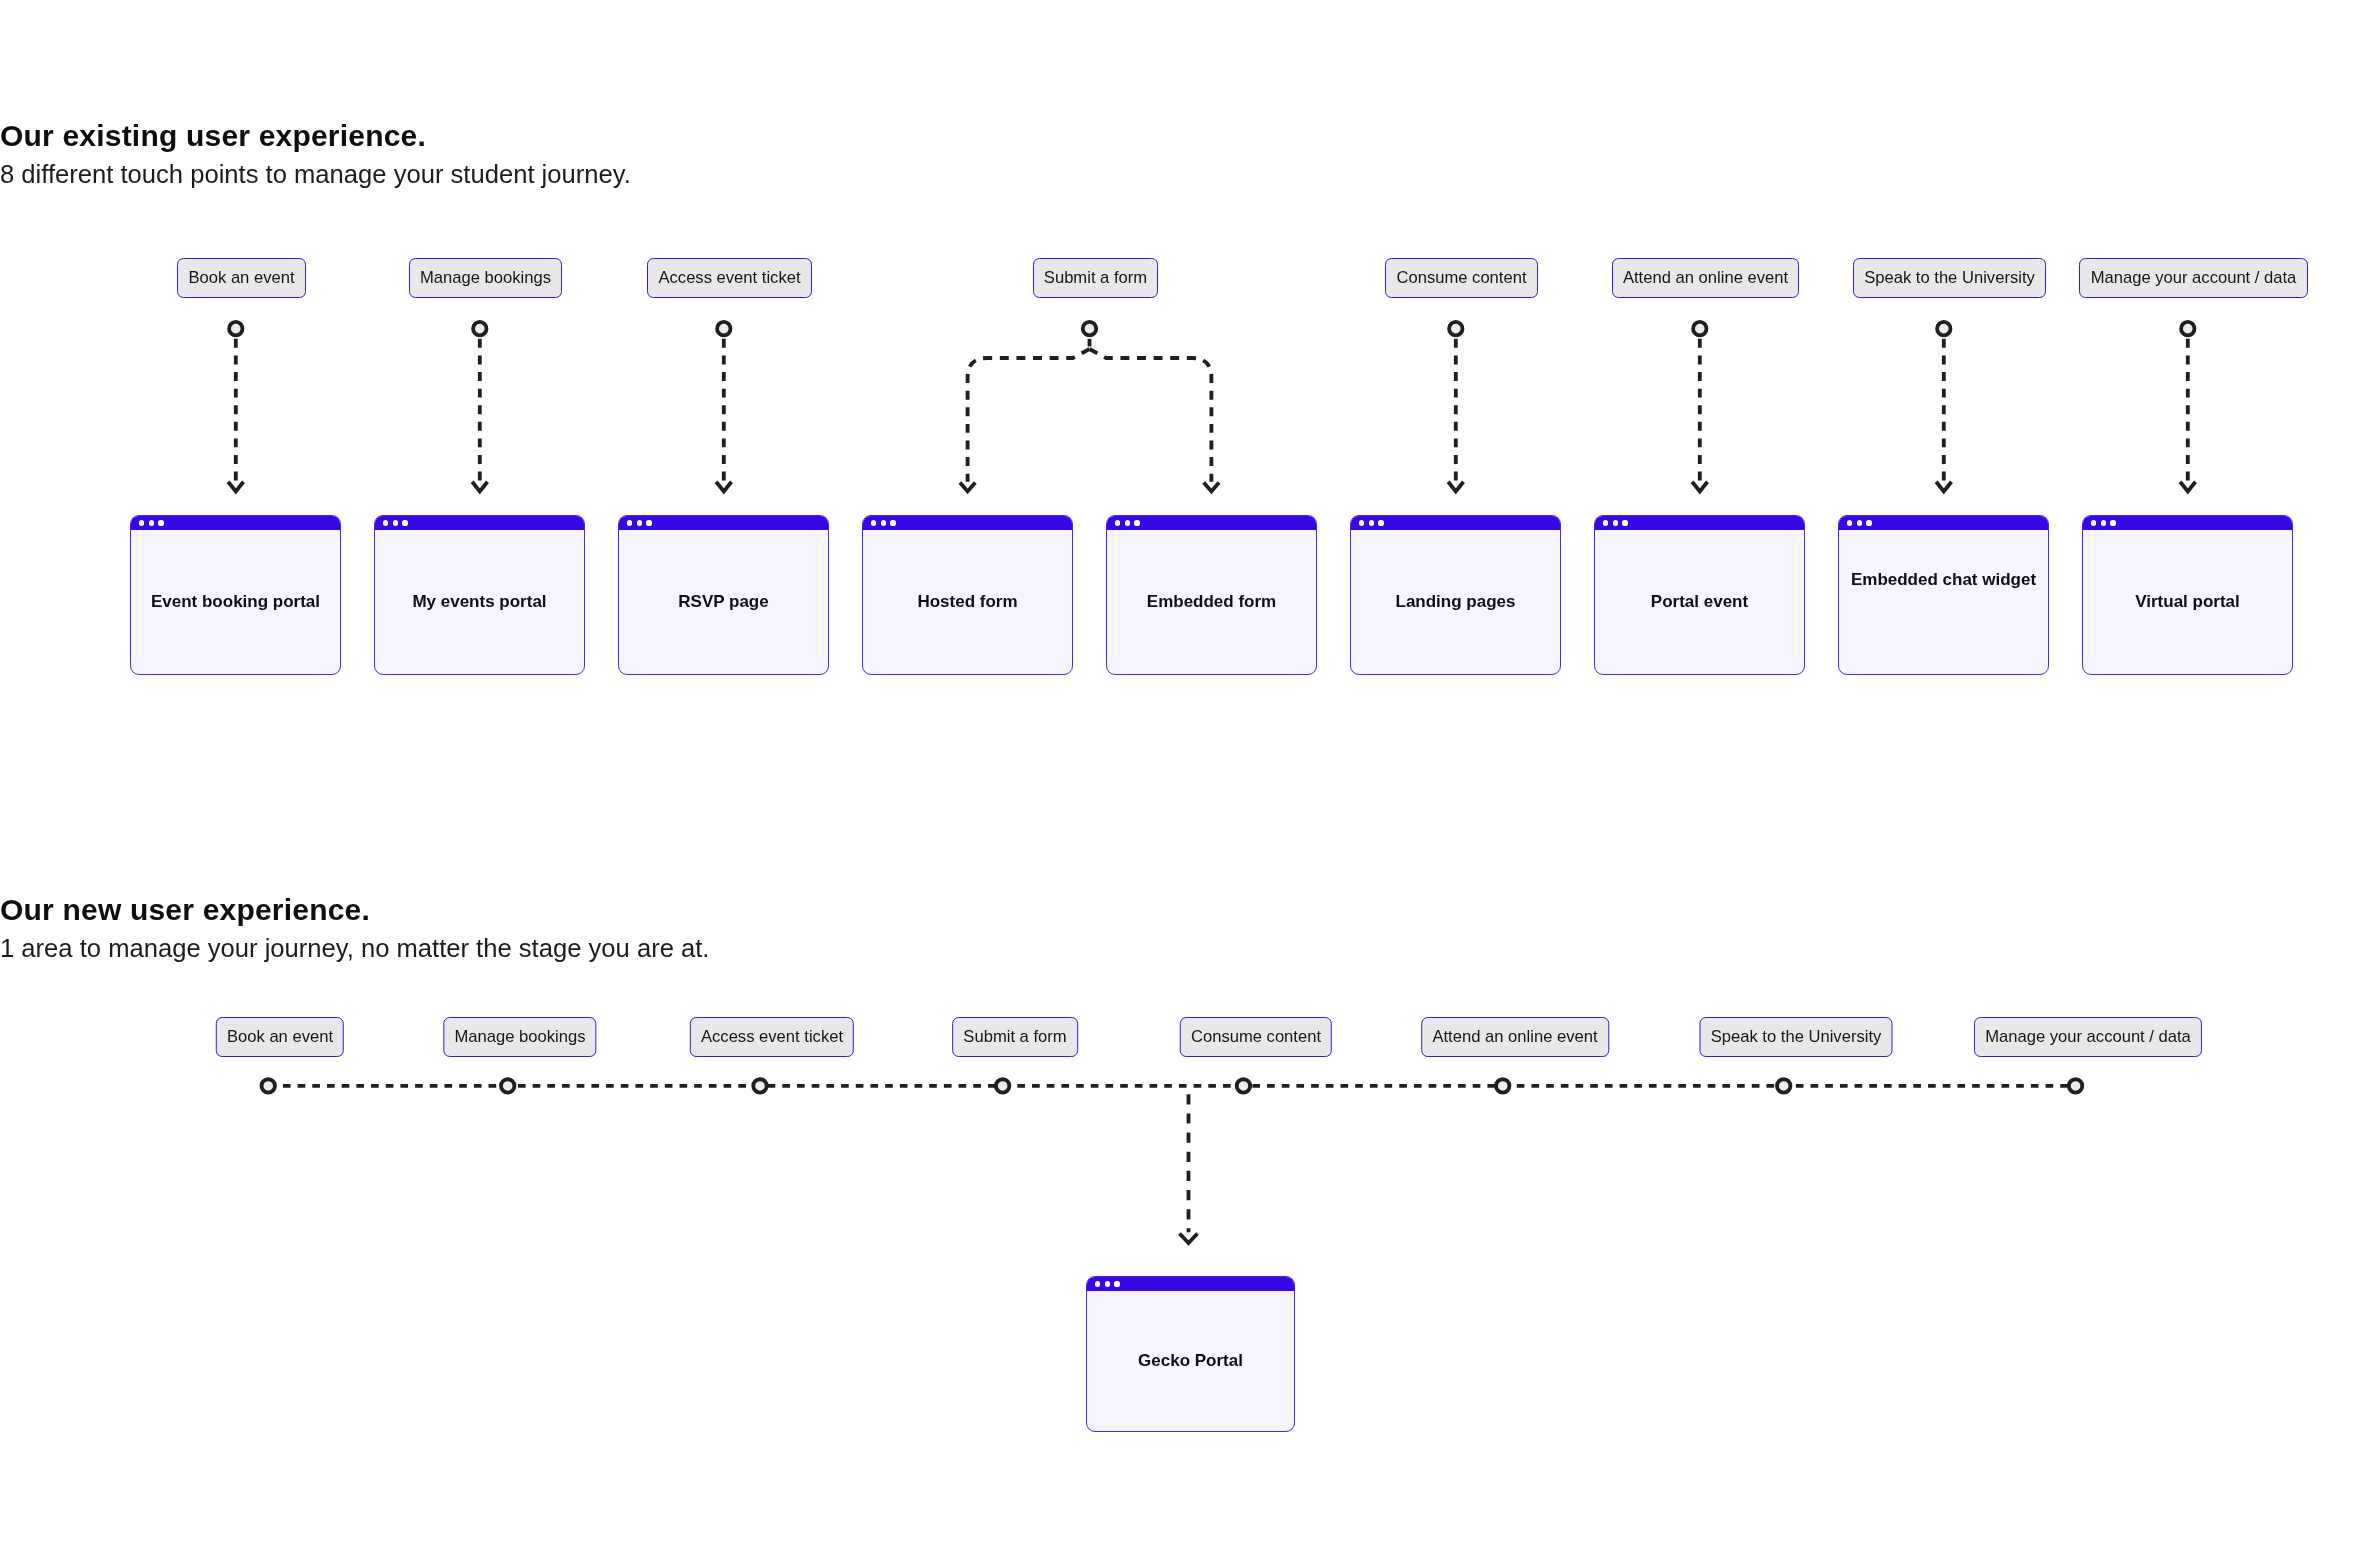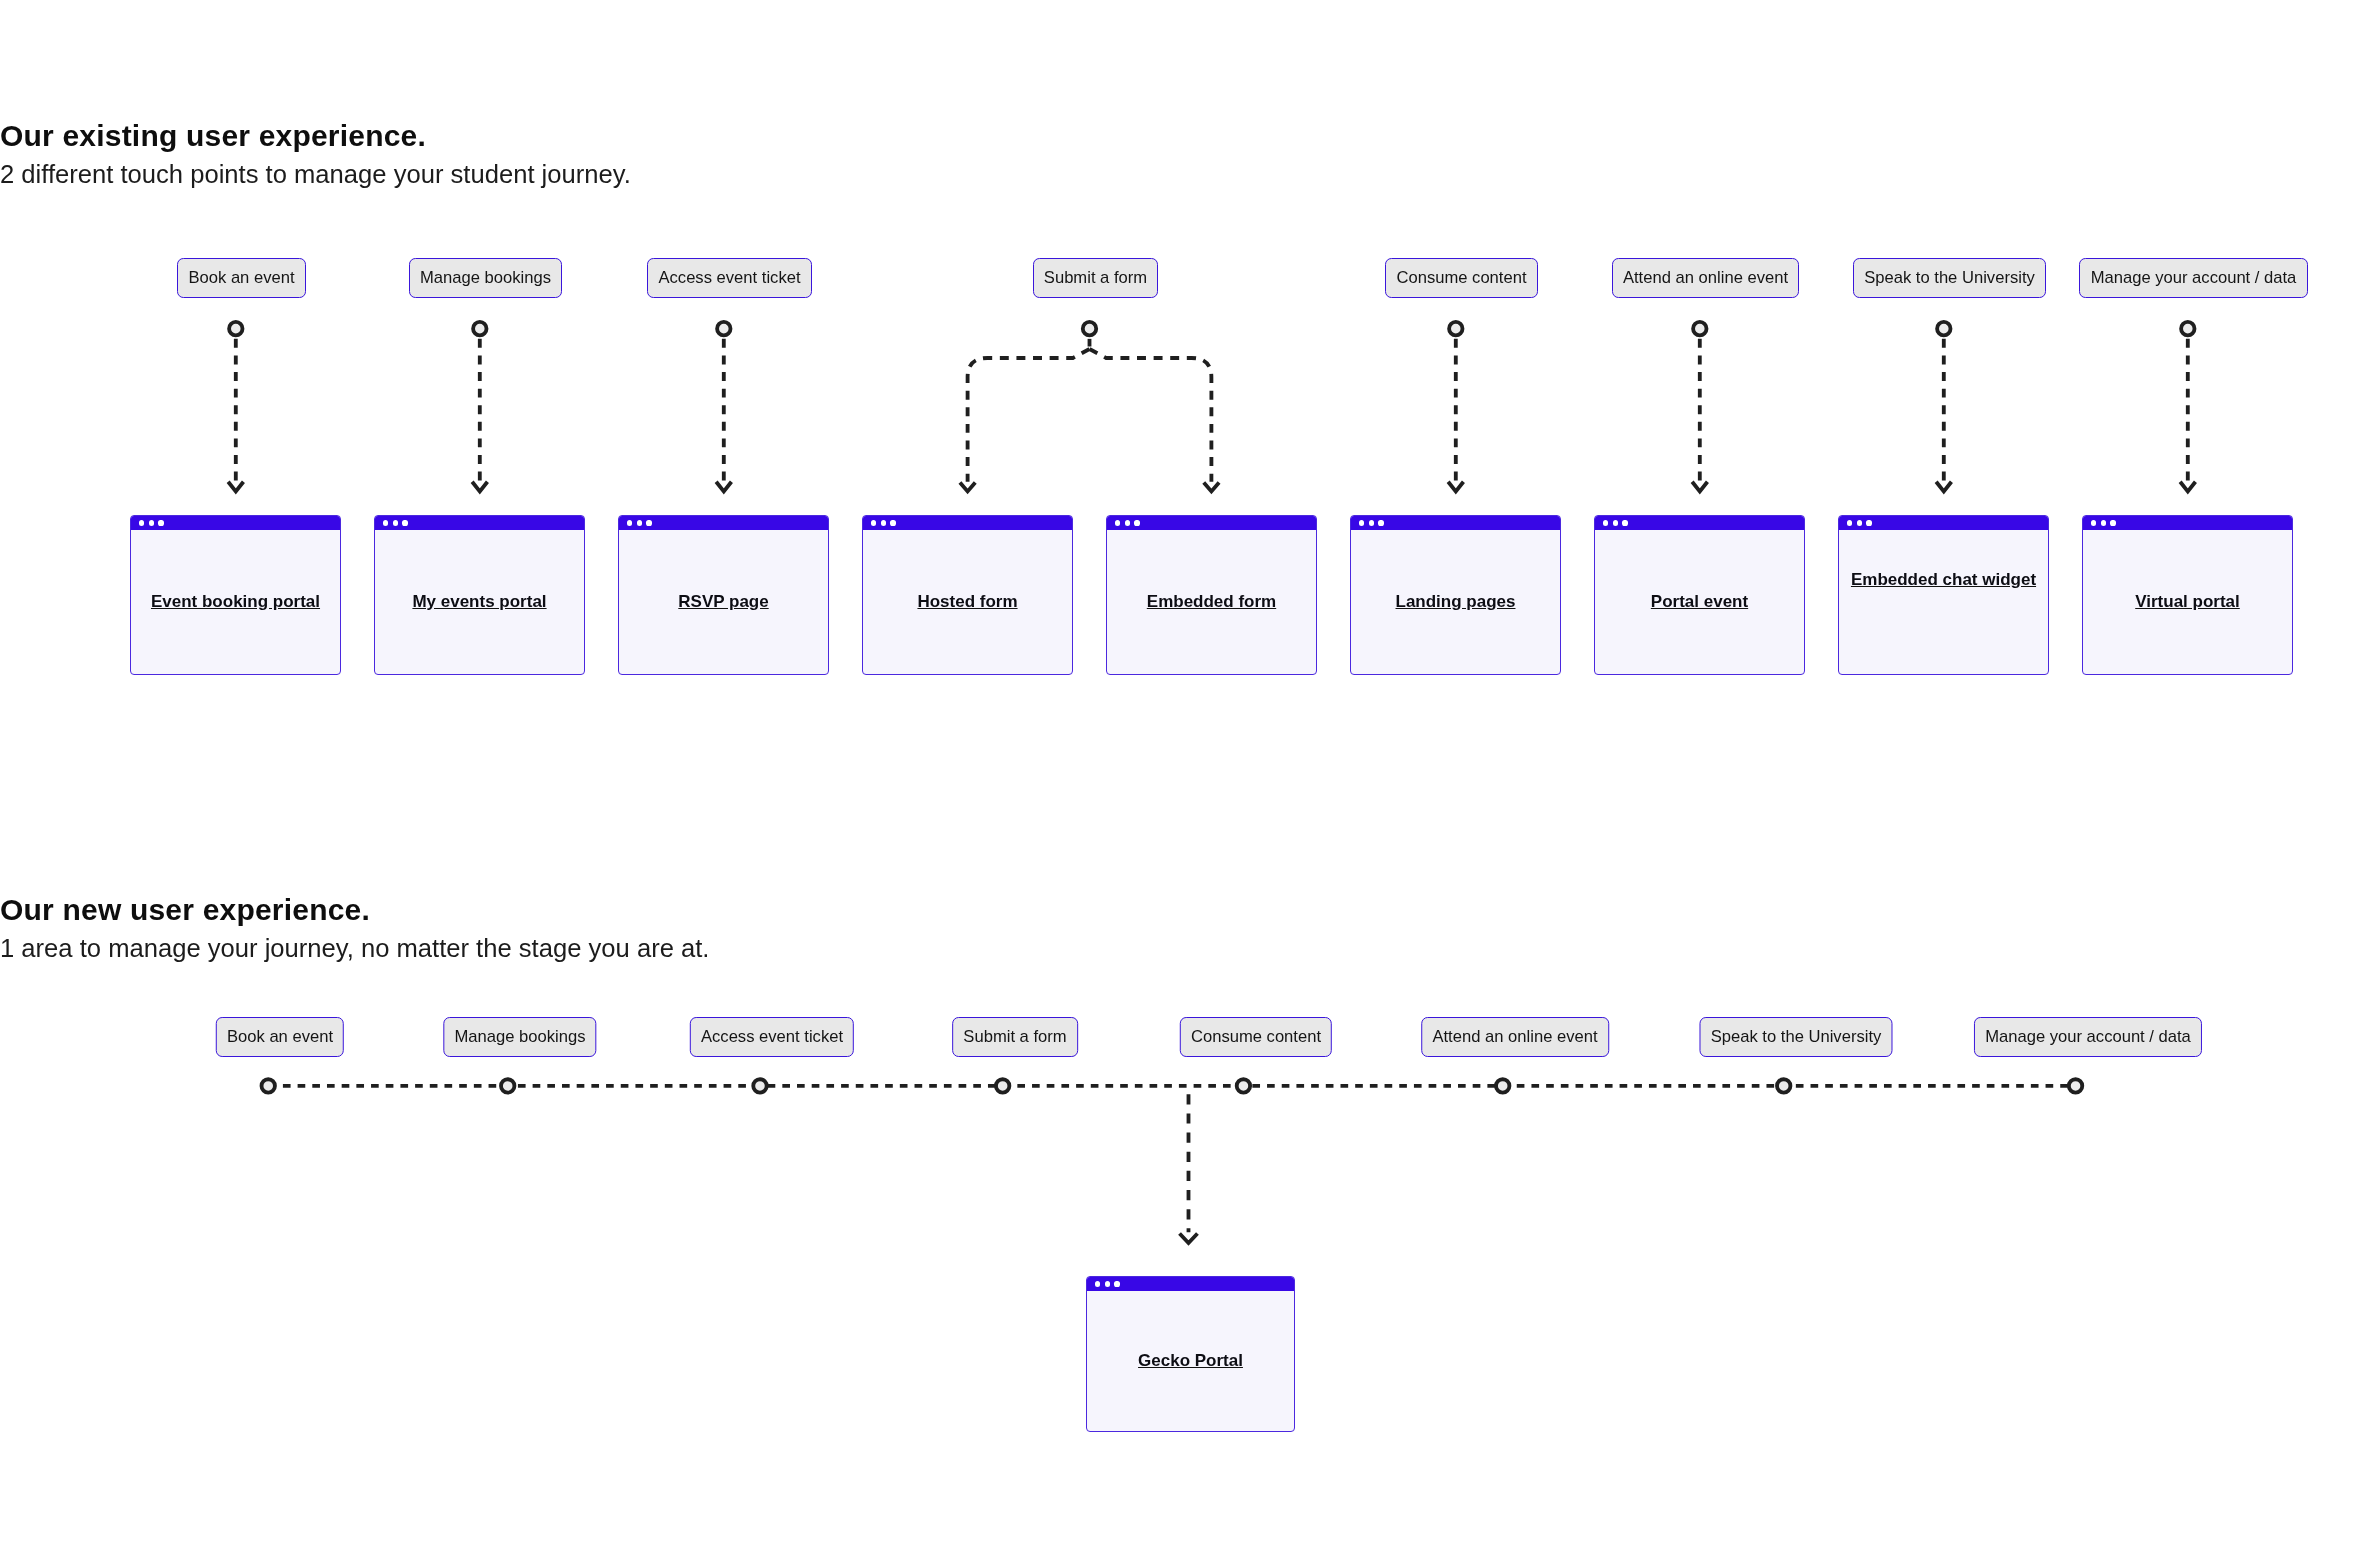--- a/index.html
+++ b/index.html
@@ -43,41 +43,40 @@
   }
   .chip-abs{position:absolute;transform:translateX(-50%)}
   
   .conn{justify-self:center;align-self:start}
   .conn-stroke{stroke:var(--ink);stroke-width:6;fill:none}
   .conn-dash{stroke-dasharray:14 12}
   .conn-dot{fill:#ececec;stroke:var(--ink);stroke-width:6}
   
   .window{
     position:relative;width:211px;height:160px;justify-self:center;
-    background:var(--win-bg);border:1.3px solid var(--win-border);border-radius:4px;
+    background:var(--win-bg);border:1.3px solid var(--win-border);border-radius:9px;
     overflow:hidden;
-    text-decoration:underline;
   }
   .winbar{height:14px;background:var(--bar-blue);display:flex;align-items:center;padding-left:8.3px;gap:4.5px}
   .dot{width:5.1px;height:5.1px;border-radius:50%;background:#fff}
   .winbody{height:calc(100% - 14px);display:flex;align-items:center;justify-content:center;padding:0 7.7px}
   .wlabel{font-size:17px;font-weight:700;color:#0d0d14;text-align:center;line-height:1.2}
   .label-high .winbody{align-items:flex-start;padding-top:40px}
   
   .gecko{position:absolute;left:1086px;top:1276px;width:209px;height:156px}
   .bottom-svg{position:absolute;left:0;top:1066px}
 </style>
 </head>
 <body>
 
 <div class="canvas">
 
   <header class="sect-head head-top">
     <h1>Our existing user experience.</h1>
-    <p>2 different touch points to manage your student journey.</p>
+    <p>8 different touch points to manage your student journey.</p>
   </header>
 
   <div class="top-grid">
 
     <div class="chip r1 gc1">Book an event</div>
     <div class="chip r1 gc2">Manage bookings</div>
     <div class="chip r1 gc3">Access event ticket</div>
     <div class="chip r1 gc4s2">Submit a form</div>
     <div class="chip r1 gc6">Consume content</div>
     <div class="chip r1 gc7">Attend an online event</div>

